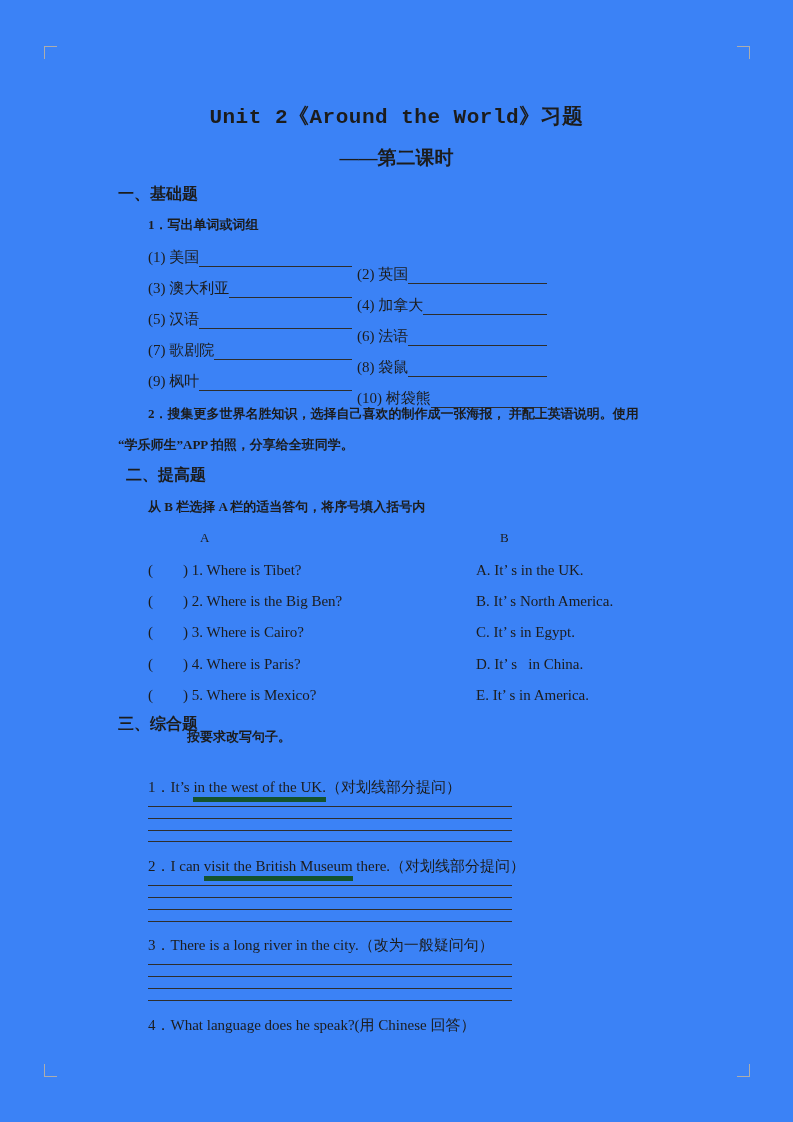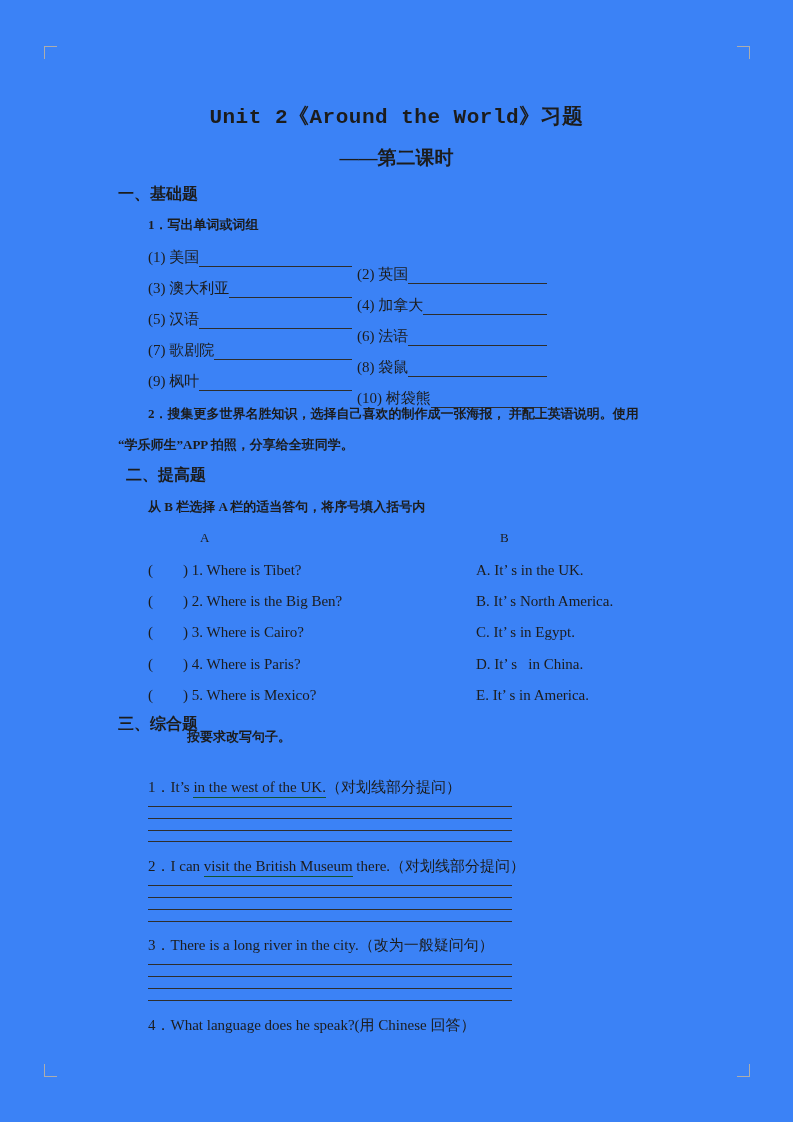--- a/index.html
+++ b/index.html
@@ -33,21 +33,21 @@
   .blank{flex:1;border-bottom:1px solid #2d2d2d;height:19px;}
 
   
   .pair-row{position:relative;height:31.2px;width:600px;font-size:15px;line-height:20px;}
   .pair-q{white-space:pre;}
   .pair-a{position:absolute;left:328px;top:0;white-space:pre;}
 
   
   .s3-text{height:29px;font-size:15px;line-height:20px;}
   .s3-text span{white-space:pre;}
-  .u{border-bottom:1px solid #14532d;padding-bottom:1.5px;}
+  .u{border-bottom:5px solid #14532d;padding-bottom:1.5px;}
   .rules{width:364px;margin-bottom:3px;}
   .rule-line{height:10.8px;border-top:1.5px solid #2e2e2e;}
 
   
   .mark{width:12px;height:12px;}
   .mark-tl{left:44px;top:46px;border-left:1px solid #adadad;border-top:1px solid #adadad;}
   .mark-tr{left:737px;top:46px;border-right:1px solid #adadad;border-top:1px solid #adadad;}
   .mark-bl{left:44px;top:1064px;border-left:1px solid #adadad;border-bottom:1px solid #adadad;}
   .mark-br{left:737px;top:1064px;border-right:1px solid #adadad;border-bottom:1px solid #adadad;}
 </style>

